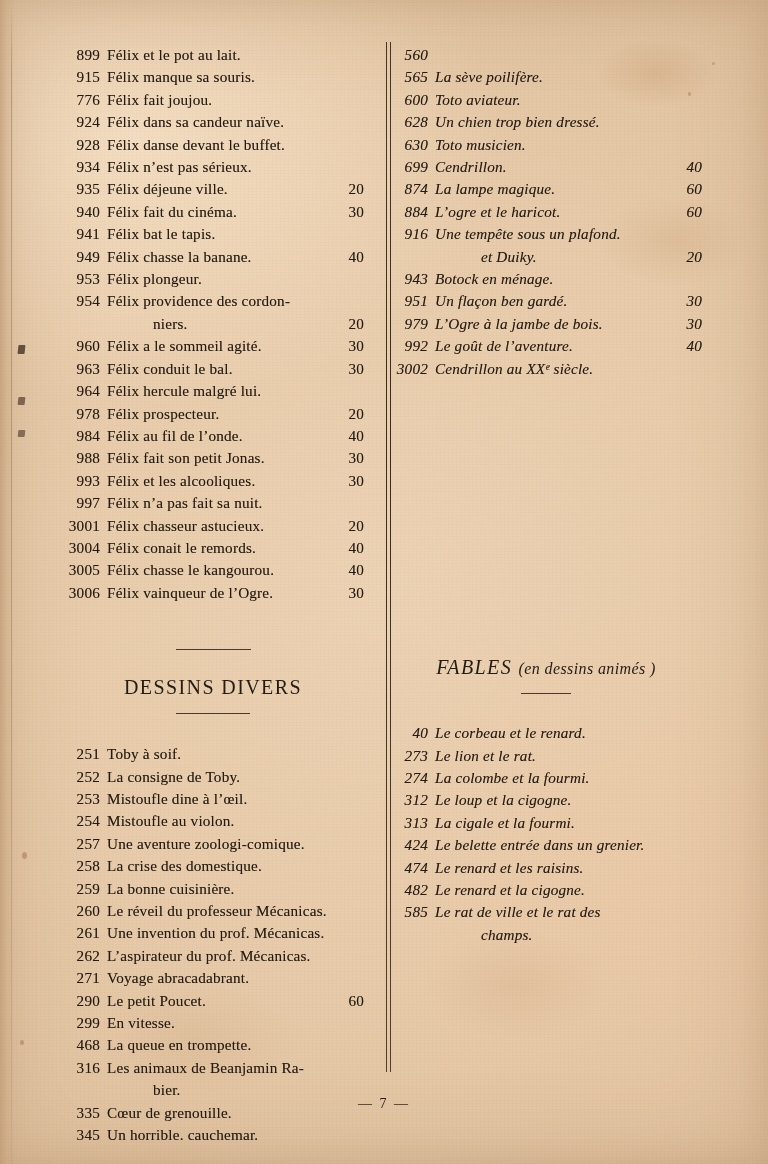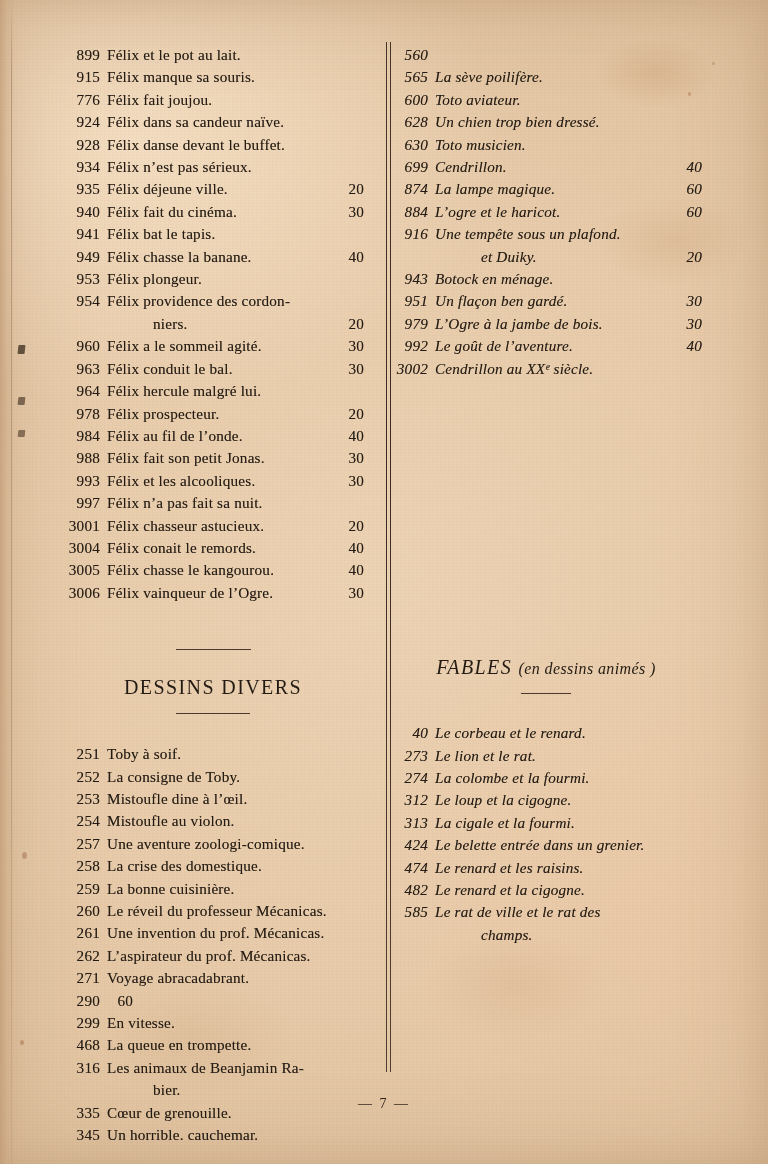--- a/index.html
+++ b/index.html
@@ -404,20 +404,21 @@
         <span class="ttl">L’aspirateur du prof. Mécanicas.</span>
         <span class="price"></span>
       </div>
       <div class="entry">
         <span class="num">271</span>
         <span class="ttl">Voyage abracadabrant.</span>
         <span class="price"></span>
       </div>
       <div class="entry">
         <span class="num">290</span>
+        <span class="ttl">Le petit Poucet.</span>
         <span class="price">60</span>
       </div>
       <div class="entry">
         <span class="num">299</span>
         <span class="ttl">En vitesse.</span>
         <span class="price"></span>
       </div>
       <div class="entry">
         <span class="num">468</span>
         <span class="ttl">La queue en trompette.</span>

